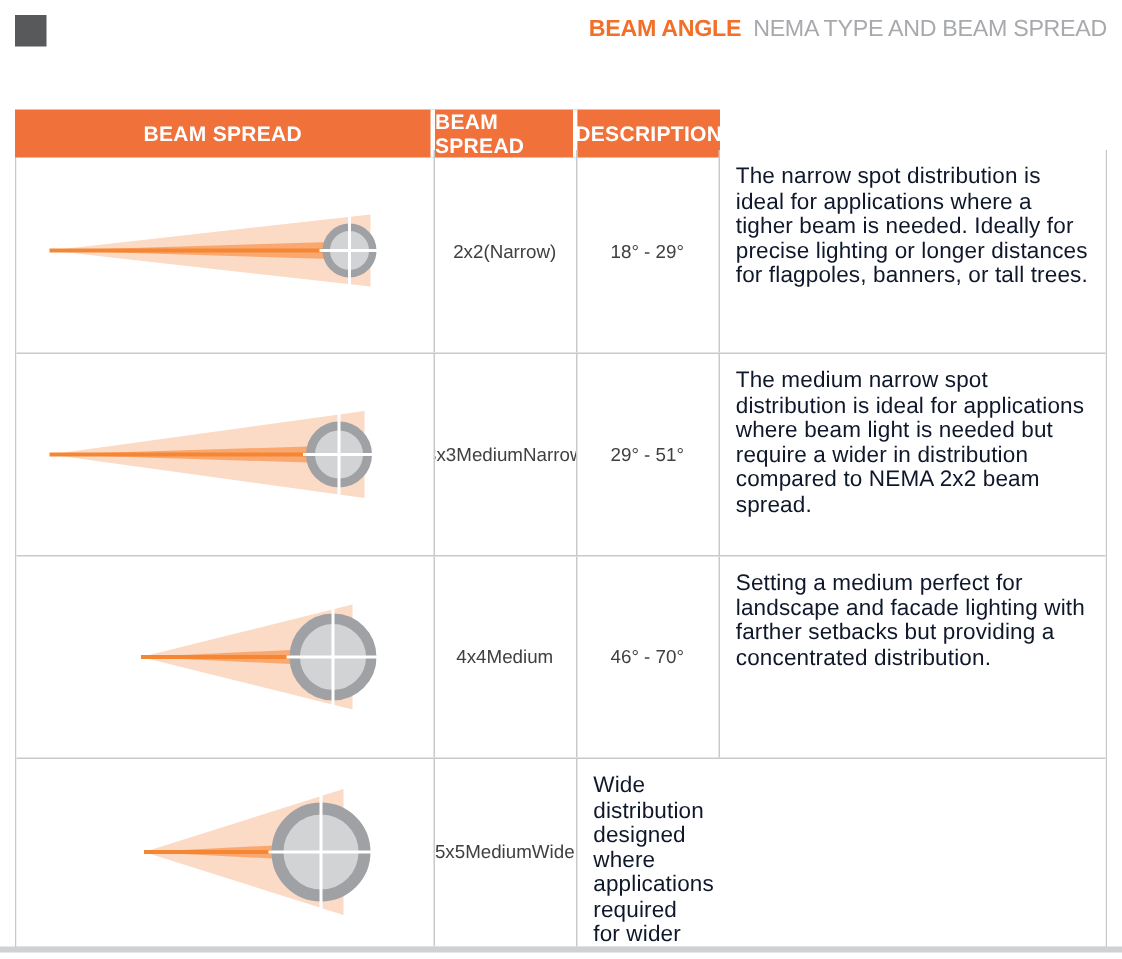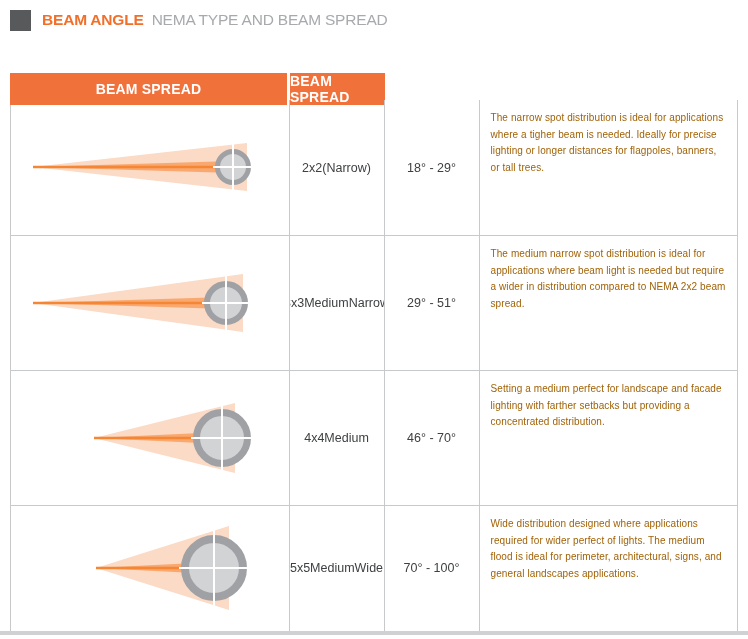--- a/index.html
+++ b/index.html
@@ -6,21 +6,21 @@
   html, body { background: #ffffff; }
   body {
     width: 748px; height: 639px;
     position: relative;
     font-family: "Liberation Sans", sans-serif;
     overflow: hidden;
   }
   
   .titlebar {
     position: absolute; left: 10px; top: 8px; right: 10px;
-    display: flex; align-items: center; gap: 11px; height: 24px;
+    display: flex; align-items: center; gap: 11px; height: 24px; justify-content: space-between;
   }
   .marker-sq { width: 21px; height: 21px; background: #58595B; flex: 0 0 auto; }
   .title-line { display: flex; align-items: baseline; gap: 8px; white-space: nowrap; }
   .title-primary {
     color: #F26F2A; font-size: 15.5px; font-weight: bold; letter-spacing: -0.2px;
   }
   .title-secondary {
     color: #A7A9AC; font-size: 15.5px; font-weight: normal; letter-spacing: -0.2px;
   }
   
@@ -55,21 +55,21 @@
   .cell-diagram svg { position: absolute; left: 0; top: 0; }
   .cell-nema, .cell-spread {
     display: flex; flex-direction: row;
     align-items: center; justify-content: center;
     color: #3F4042; font-size: 12.5px; text-align: center;
   }
   .nema-line { line-height: 24px; }
   .nema-line:empty { display: none; }
   .cell-desc {
     padding: 10px 10px 0 11px;
-    color: #a16207; font-size: 10px; line-height: 16.5px;
+    color: #0f172a; font-size: 15px; line-height: 16.5px;
     letter-spacing: 0.1px;
   }
   
   .bottom-bar {
     position: absolute; left: 0; top: 631px; width: 748px; height: 4px;
     background: #D0D1D3;
   }
 </style>
 </head>
 <body>
@@ -79,20 +79,21 @@
   <h1 class="title-line">
     <span class="title-primary">BEAM ANGLE</span>
     <span class="title-secondary">NEMA TYPE AND BEAM SPREAD</span>
   </h1>
 </header>
 
 <div class="beam-table">
   <div class="thead">
     <div class="th">BEAM SPREAD</div>
     <div class="th">BEAM SPREAD</div>
+    <div class="th">DESCRIPTION</div>
   </div>
   <div class="tbody">
 
     <div class="trow">
       <div class="cell cell-diagram">
           <svg width="278" height="135" viewBox="0 0 278 135">
             <polygon points="22,67 236,43 236,91" fill="#FBDAC6"></polygon>
             <polygon points="22,67 222,61 222,73" fill="#F9A870"></polygon>
             <line x1="22" y1="67" x2="222" y2="67" stroke="#F58634" stroke-width="2.6"></line>
             <circle cx="222" cy="67" r="15.5" fill="#D2D3D5" stroke="#9FA1A4" stroke-width="5"></circle>
@@ -162,22 +163,19 @@
             <circle cx="203" cy="62" r="29" fill="#D2D3D5" stroke="#9FA1A4" stroke-width="8"></circle>
             <line x1="168" y1="62" x2="242" y2="62" stroke="#FFFFFF" stroke-width="2"></line>
             <line x1="203" y1="21" x2="203" y2="100" stroke="#FFFFFF" stroke-width="2"></line>
           </svg>
         </div>
       <div class="cell cell-nema">
           <div class="nema-line">5x5</div>
           <div class="nema-line">Medium</div>
           <div class="nema-line">Wide</div>
         </div>
-      <div class="cell cell-spread">
-          <div>70° - 100°</div>
-        </div>
       <div class="cell cell-desc">Wide distribution designed where applications required for wider perfect of lights. The medium flood is ideal for perimeter, architectural, signs, and general landscapes applications.</div>
     </div>
 
   </div>
 </div>
 
 <div class="bottom-bar"></div>
 
 </body></html>

